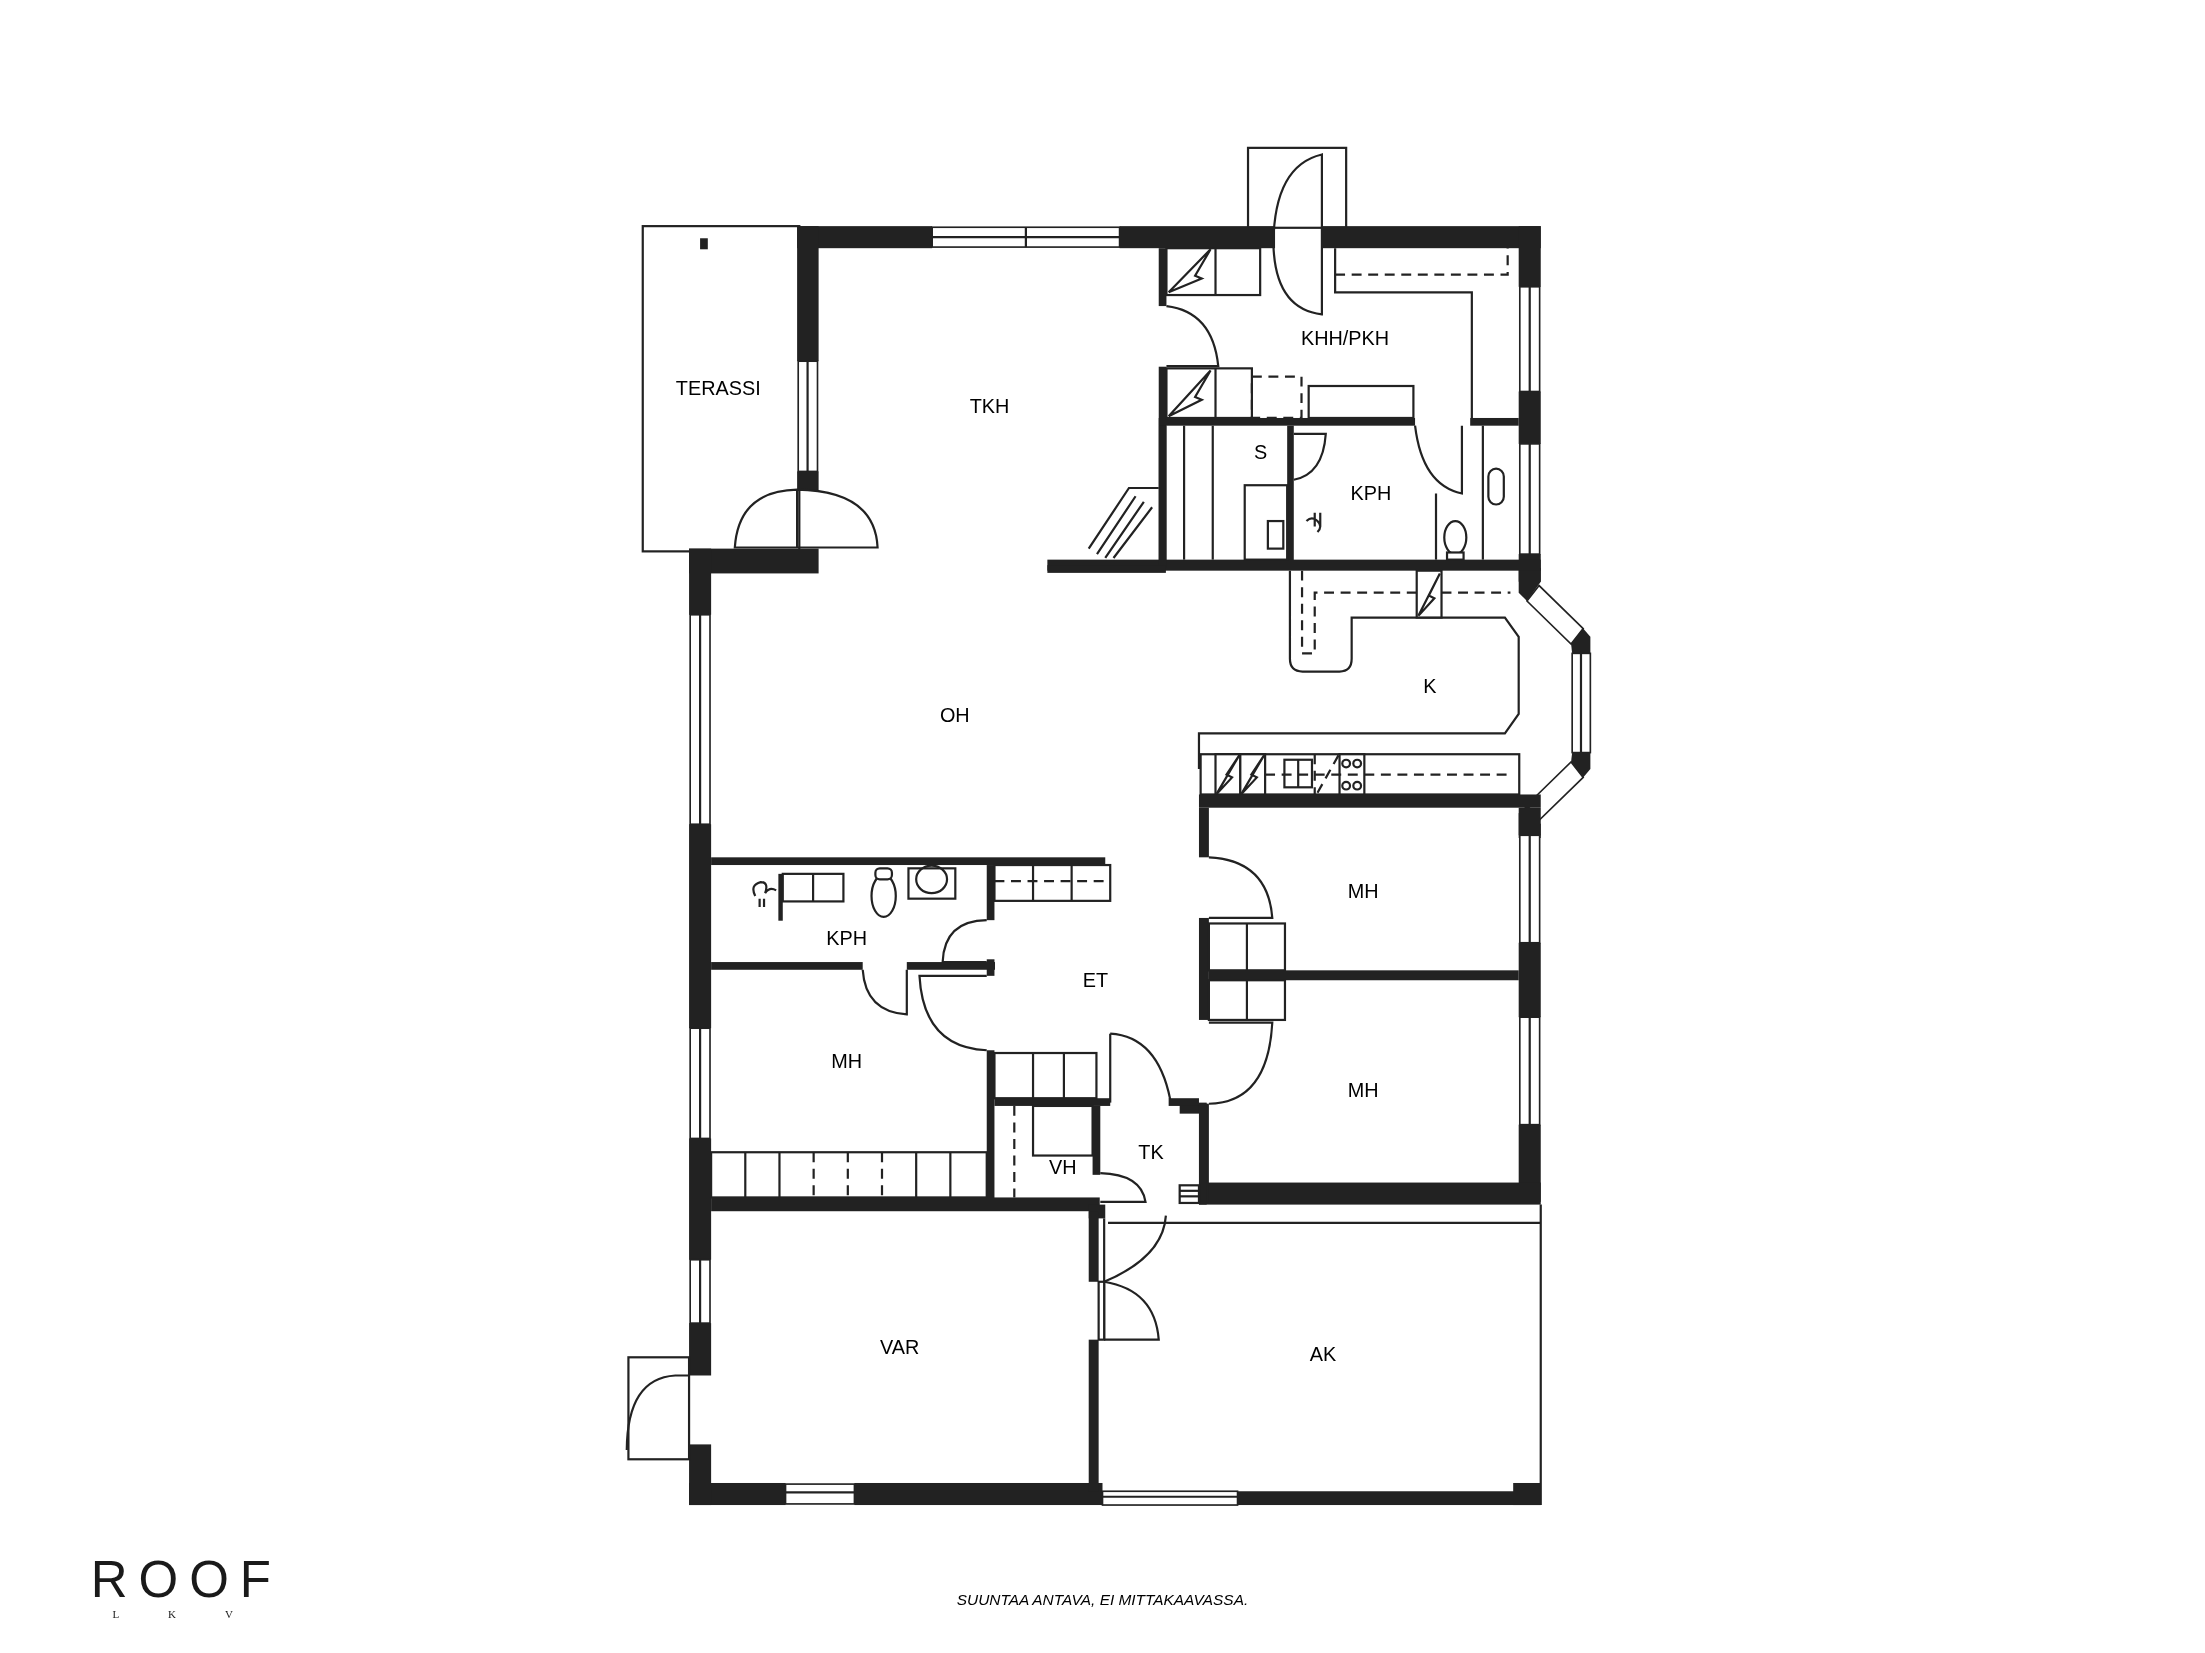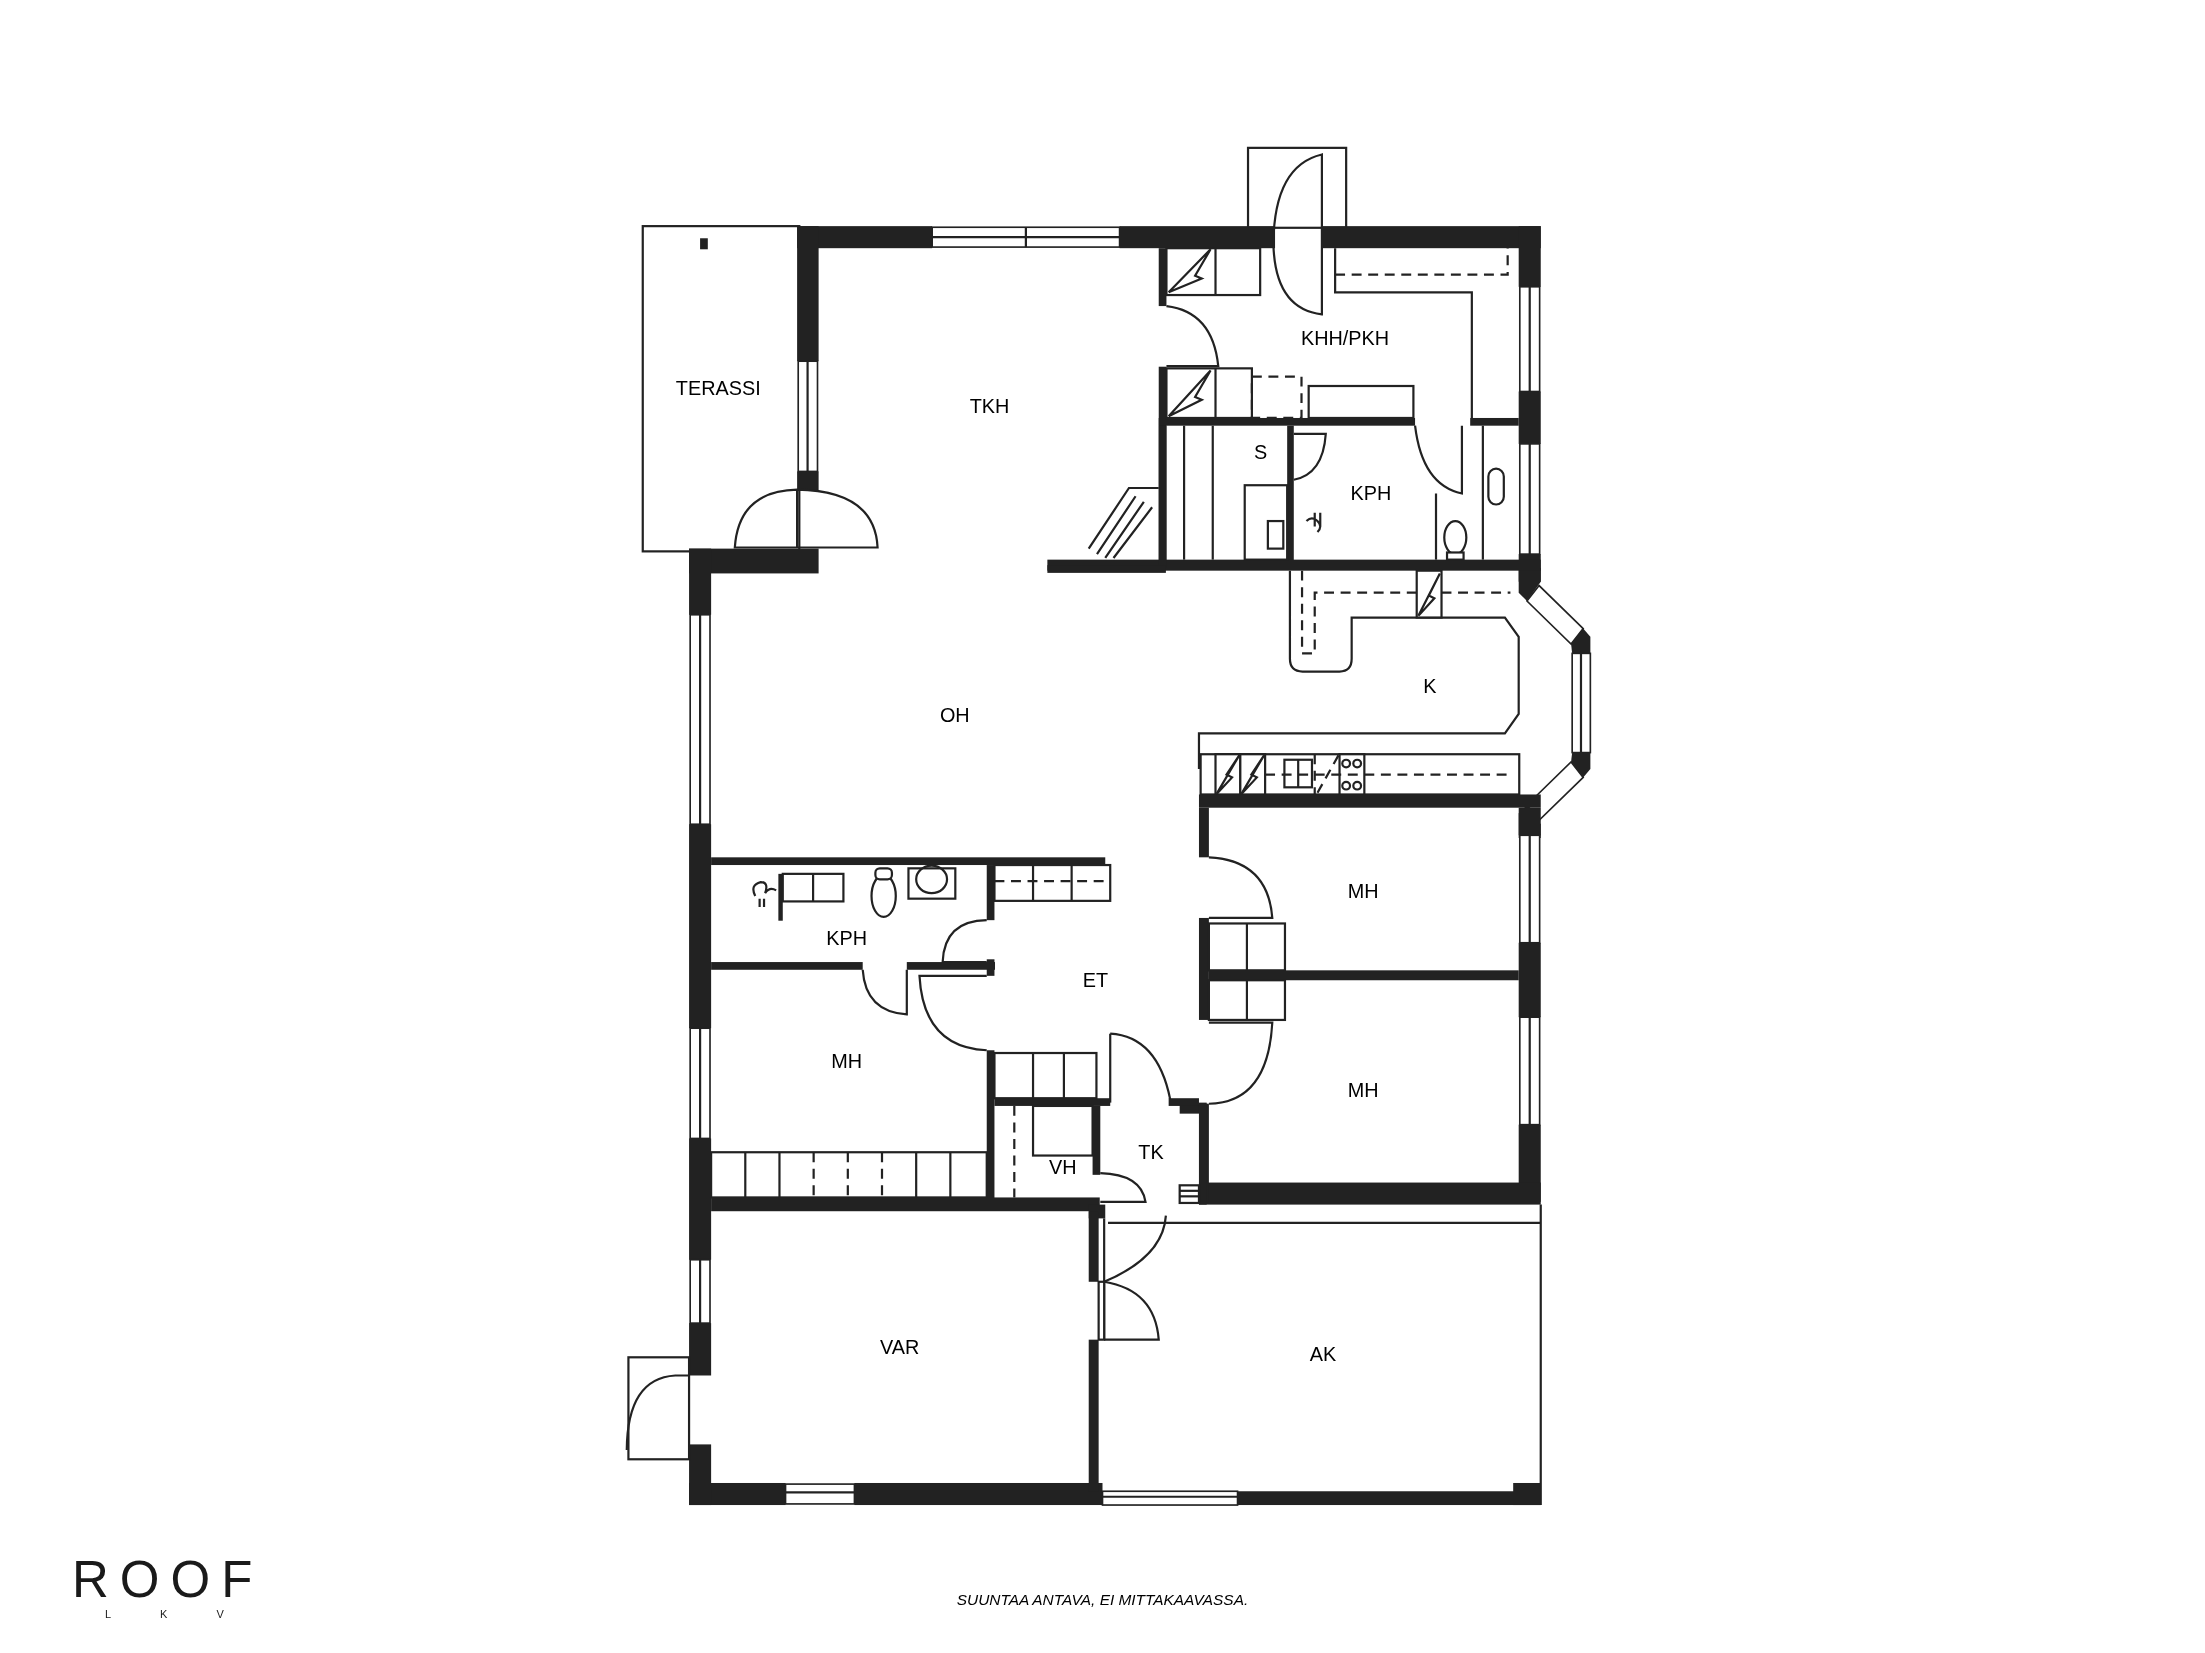--- a/index.html
+++ b/index.html
@@ -4,23 +4,23 @@
 <style>
   html, body { margin: 0; padding: 0; background: #ffffff; }
   body { width: 2205px; height: 1654px; position: relative; overflow: hidden; font-family: "Liberation Sans", sans-serif; }
   svg#plan { position: absolute; left: 0; top: 0; width: 2205px; height: 1654px; }
   .wall { fill: #222222; }
   .thin { fill: none; stroke: #222222; stroke-width: 4; }
   .thin-w { fill: #ffffff; stroke: #222222; stroke-width: 4; }
   .dash { fill: none; stroke: #222222; stroke-width: 4; stroke-dasharray: 18 12; }
   .win { fill: #ffffff; stroke: #222222; stroke-width: 3; }
   .room-label { font-family: "Liberation Sans", sans-serif; font-size: 36px; fill: #000000; text-anchor: middle; dominant-baseline: middle; }
-  .logo { position: absolute; left: 72px; top: 1554px; width: 210px; text-align: left; }
+  .logo { position: absolute; left: 72px; top: 1554px; width: 210px; text-align: right; }
   .logo-main { font-family: "Liberation Sans", sans-serif; font-size: 51px; letter-spacing: 11px; color: #1a1a1a; font-weight: 400; line-height: 1; }
-  .logo-sub { font-family: Liberation Sans, sans-serif; font-size: 11px; letter-spacing: 49px; color: #1a1a1a; margin-top: 3.3px; padding-left: 33px; }
+  .logo-sub { font-family: Liberation Serif, serif; font-size: 11px; letter-spacing: 49px; color: #1a1a1a; margin-top: 3.3px; padding-left: 33px; }
   .disclaimer { position: absolute; left: 882px; top: 1591px; width: 441px; text-align: center; font-family: "Liberation Sans", sans-serif; font-size: 15.4px; color: #000; font-style: italic; }
 </style>
 </head>
 <body>
 
 <svg id="plan" viewBox="0 0 4000 3000" xmlns="http://www.w3.org/2000/svg">
 
   <rect class="thin-w" x="1166" y="410" width="284" height="590"></rect>
   <rect class="wall" x="1270" y="432" width="14" height="20"></rect>
 

